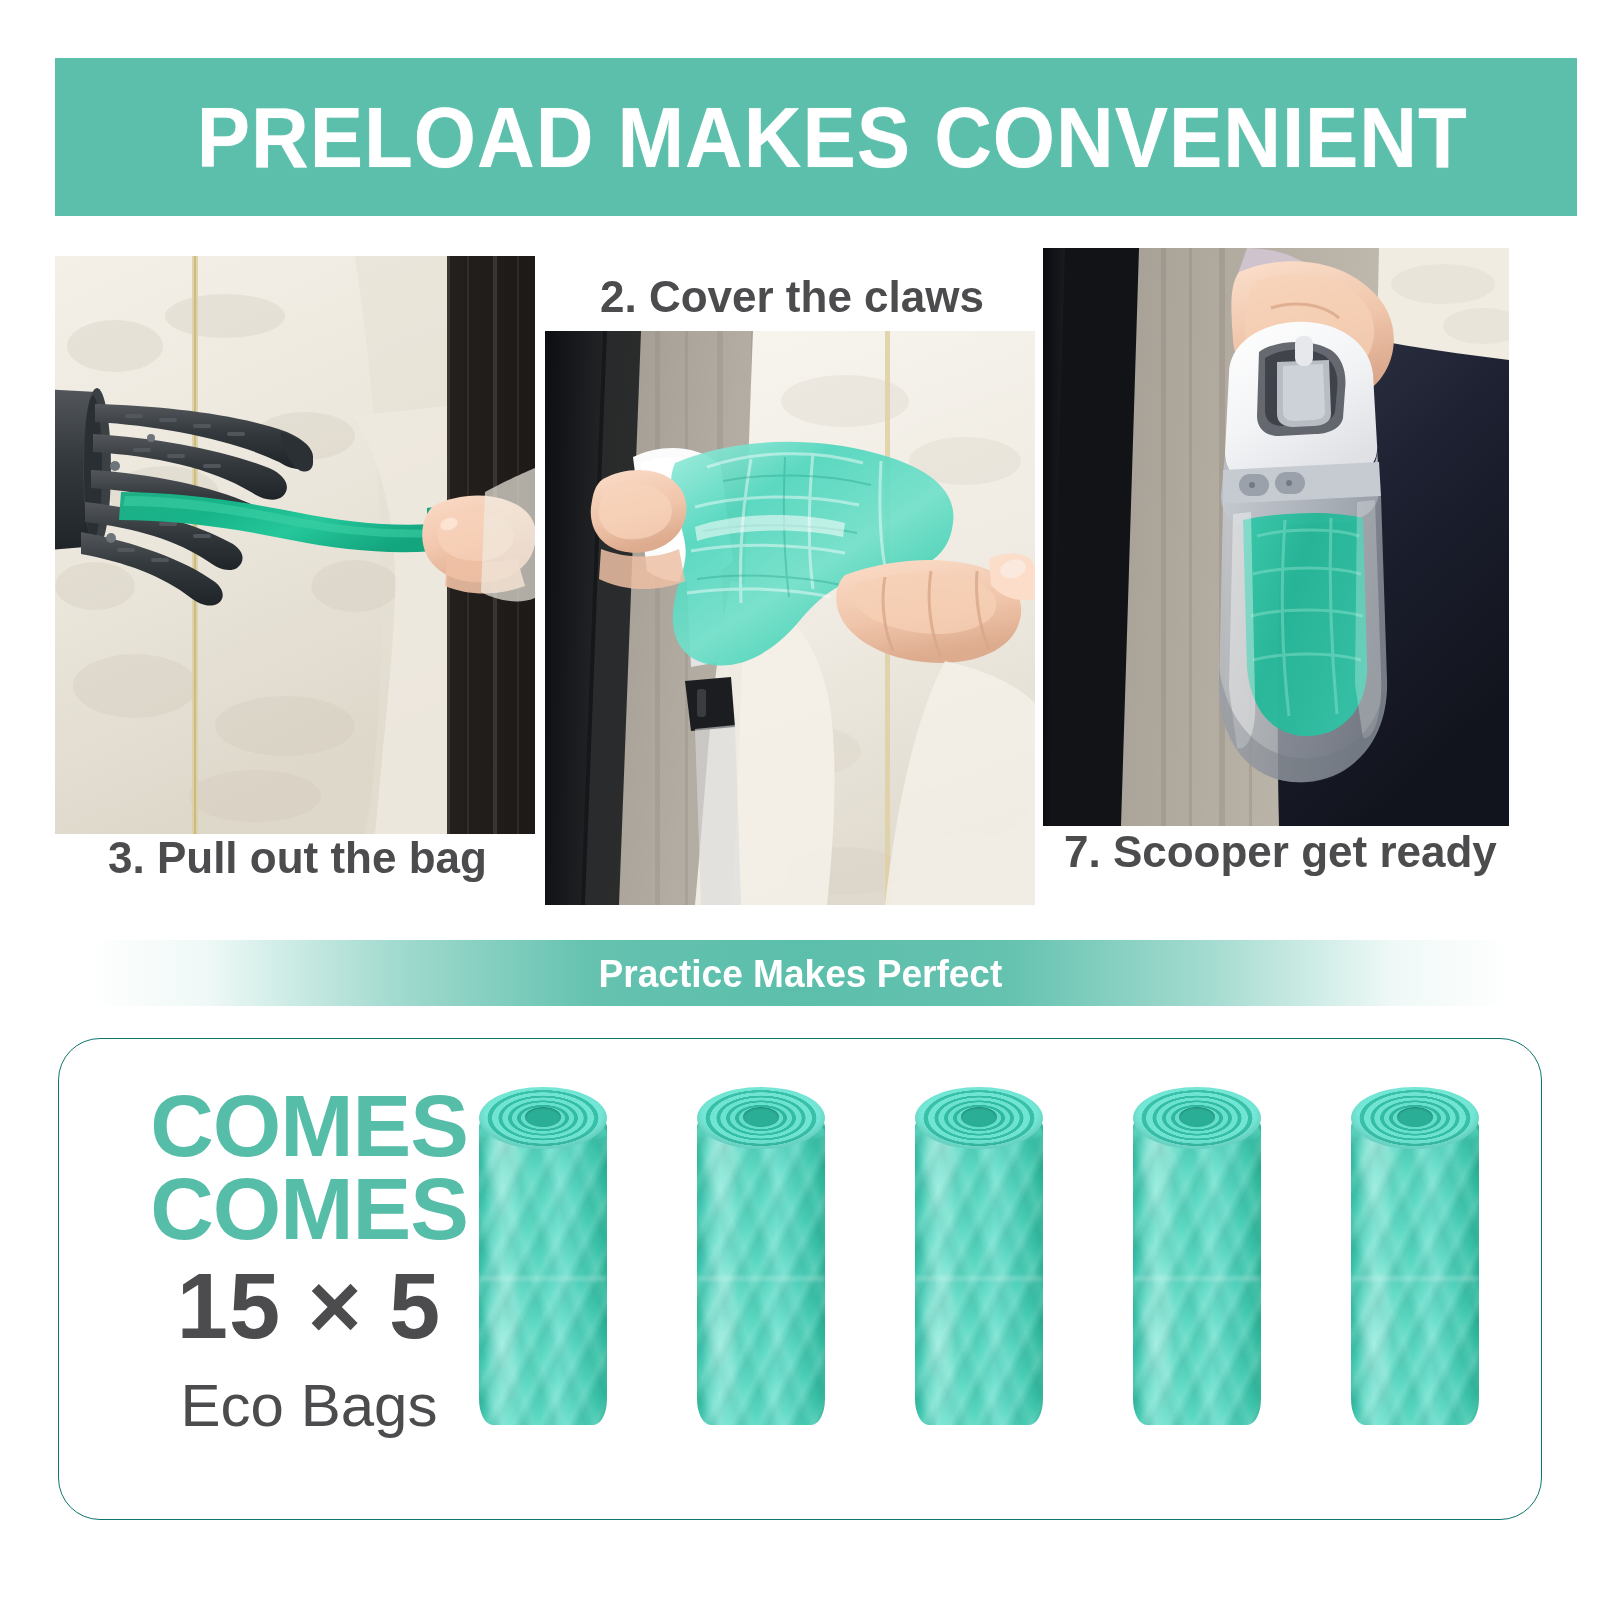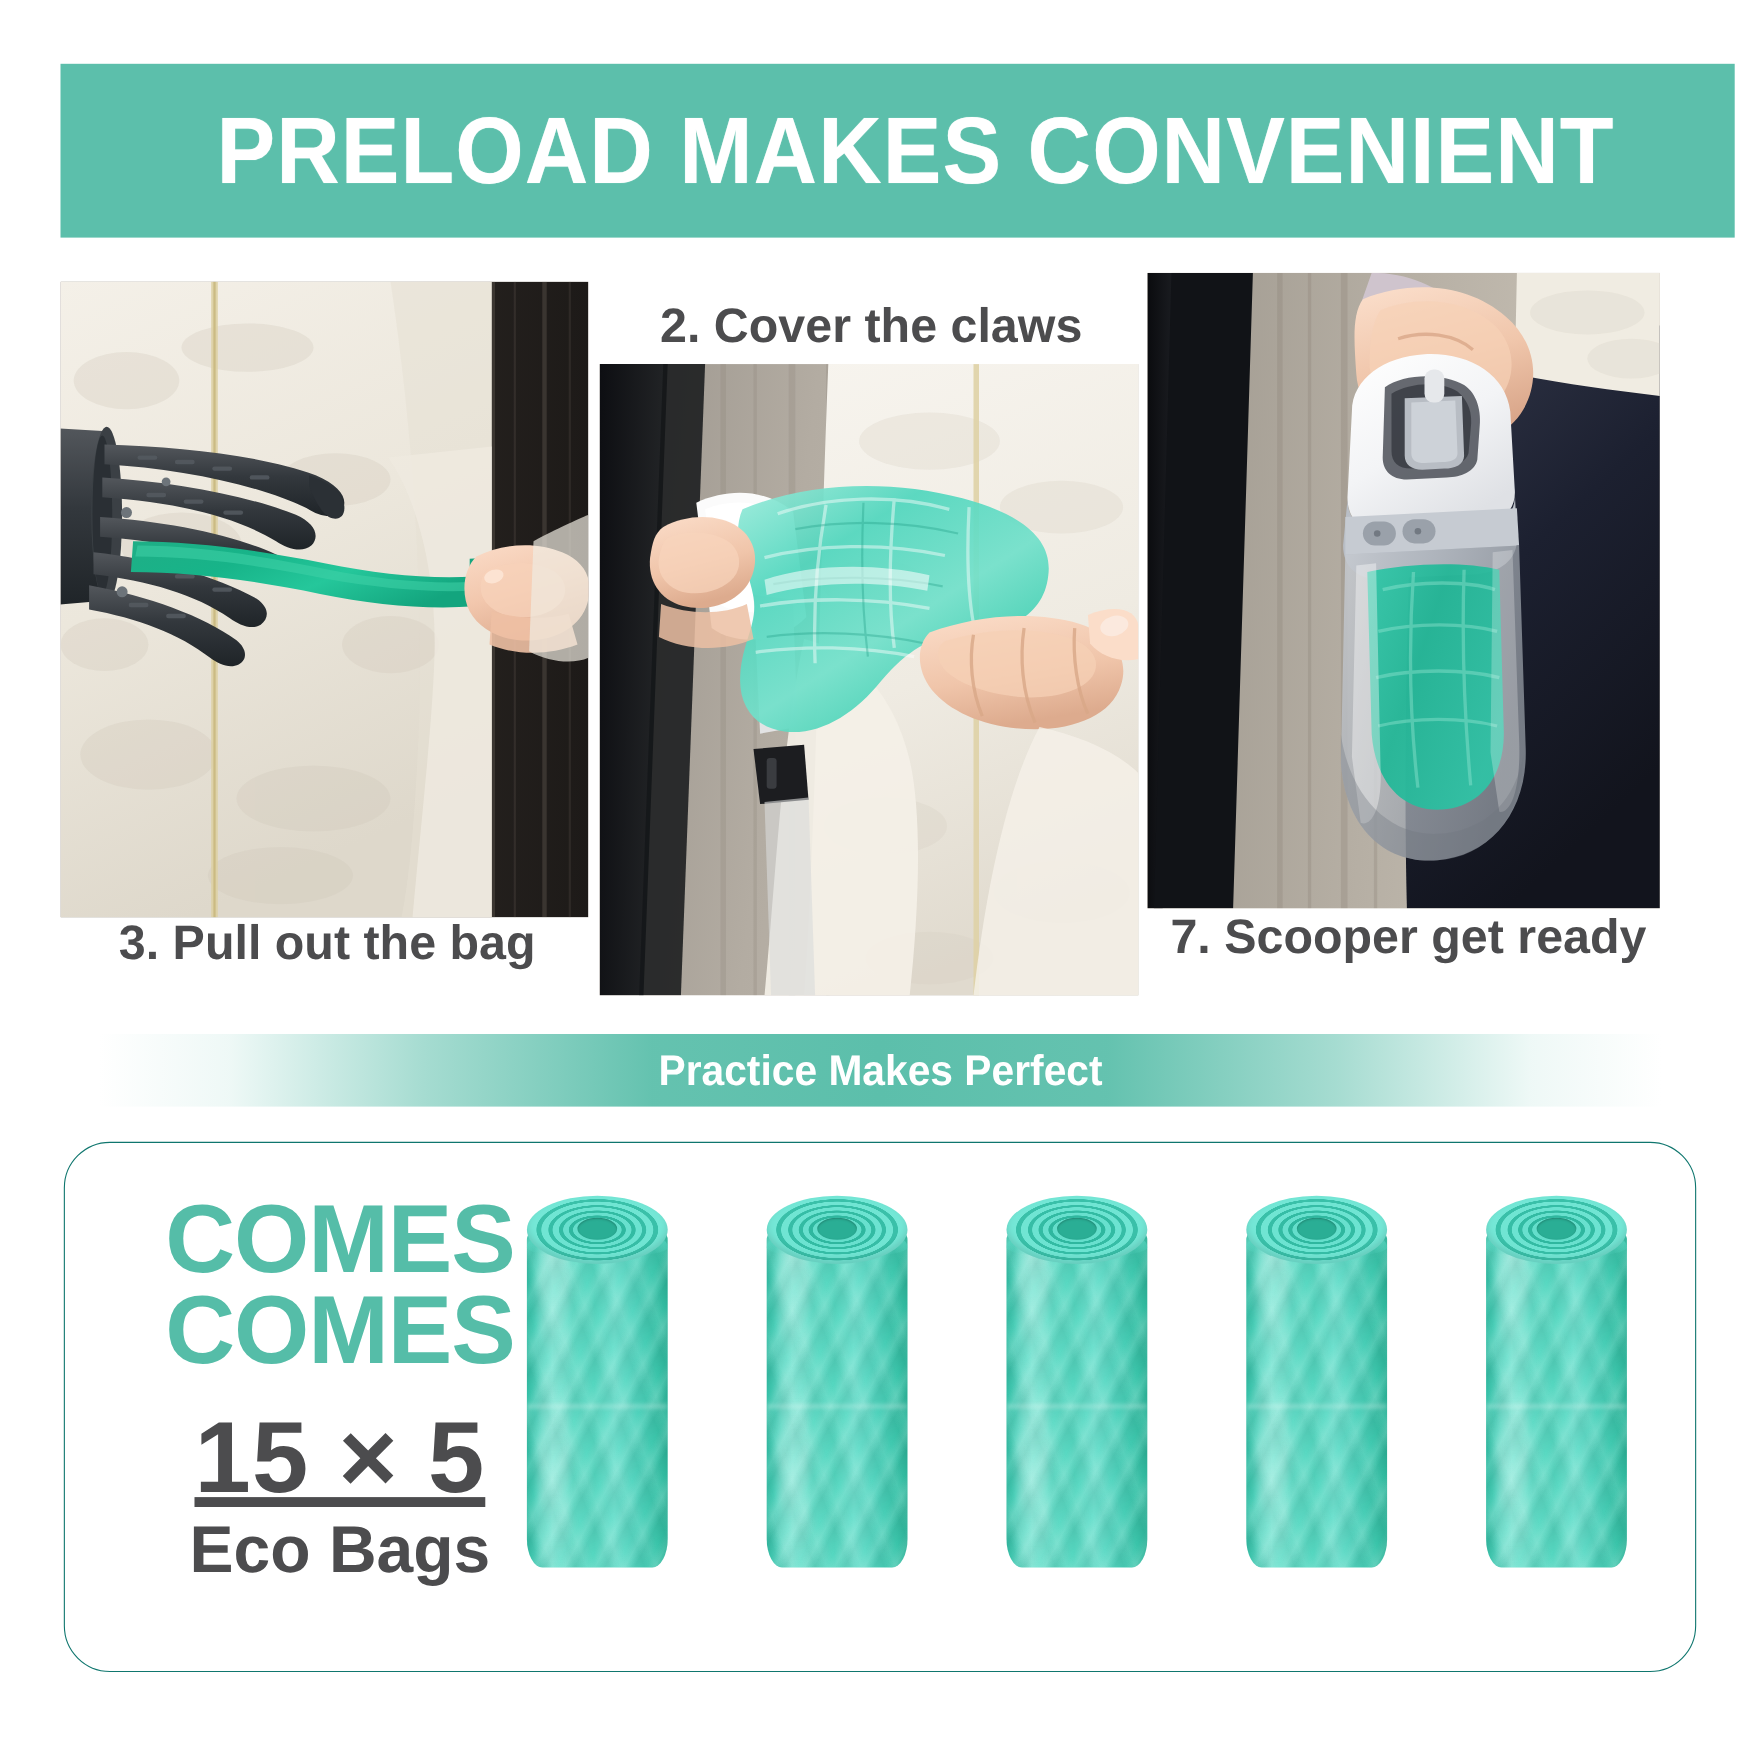--- a/index.html
+++ b/index.html
@@ -129,30 +129,29 @@
     font-weight: 700;
     font-size: 88px;
     line-height: 0.94;
     letter-spacing: -1px;
   }
   .count-line {
     color: #4c4c4e;
     font-weight: 700;
     font-size: 92px;
     line-height: 1.05;
-    margin-top: 27px;
+    margin-top: 8px;
     letter-spacing: 1px;
-    text-decoration: underline;
   }
   .eco-line {
     color: #4c4c4e;
-    font-weight: 700;
+    font-weight: 400;
     font-size: 60px;
     line-height: 1.1;
-    margin-top: 2px;
+    margin-top: 18px;
   }
 
   
   .rolls {
     position: absolute;
     left: 420px;
     top: 48px;
     width: 1000px;
     height: 385px;
     display: flex;

